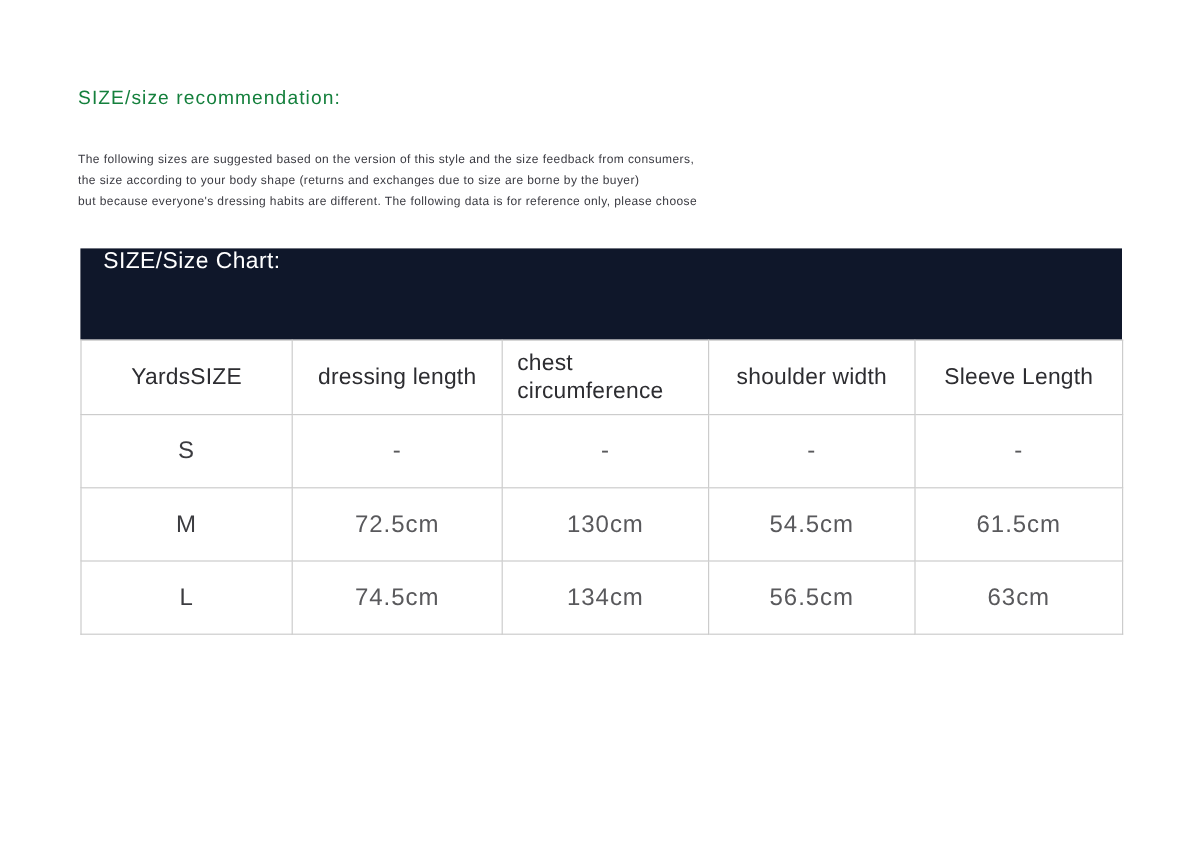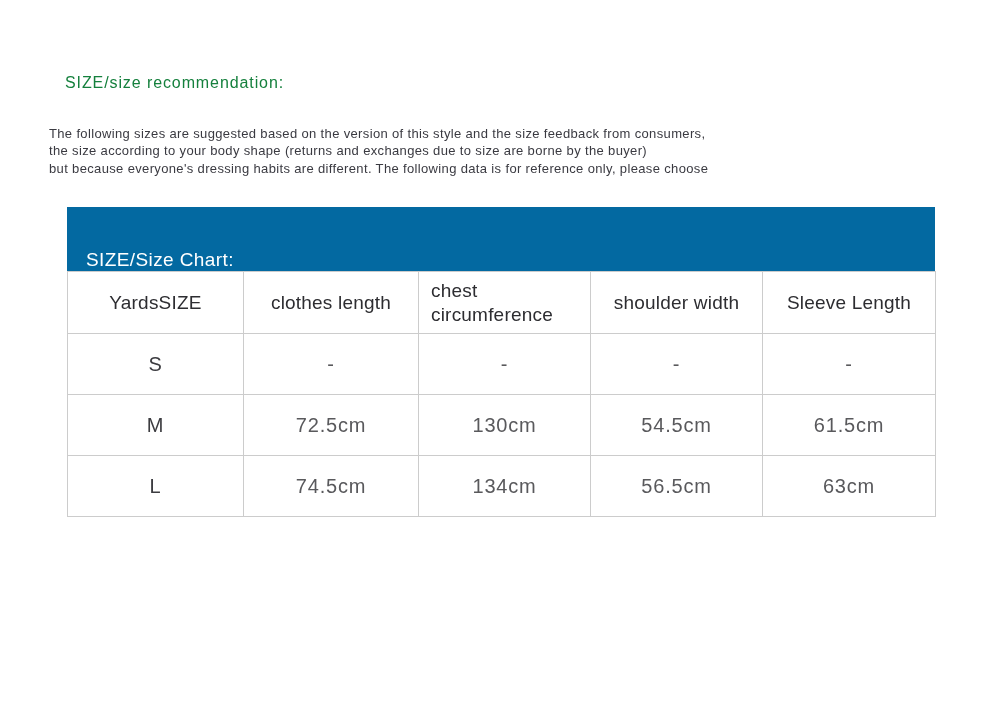--- a/index.html
+++ b/index.html
@@ -15,39 +15,39 @@
   .heading {
     position: absolute;
     left: 65px;
     top: 74px;
     font-size: 16px;
     letter-spacing: 0.9px;
     color: #15803d;
   }
   .intro {
     position: absolute;
-    left: 49px;
+    left: 65px;
     top: 125px;
-    font-size: 13px;
+    font-size: 10px;
     line-height: 17.4px;
     letter-spacing: 0.35px;
     color: #3a3a41;
   }
   .intro .line { white-space: nowrap; }
   .chart-wrap {
     position: absolute;
     left: 67px;
     top: 207px;
     width: 868px;
   }
   .chart-title-bar {
-    height: 64px;
-    background: #0369a1;
+    height: 76px;
+    background: #0f172a;
     display: flex;
-    align-items: flex-end;
+    align-items: flex-start;
     padding-left: 19px;
   }
   .chart-title-bar .title-text {
     color: #ffffff;
     font-size: 19px;
     letter-spacing: 0.4px;
   }
   table.size-table {
     width: 868px;
     border-collapse: collapse;
@@ -101,21 +101,21 @@
     <colgroup>
       <col style="width:176px">
       <col style="width:175px">
       <col style="width:172px">
       <col style="width:172px">
       <col style="width:173px">
     </colgroup>
     <thead>
       <tr>
         <th>YardsSIZE</th>
-        <th>clothes length</th>
+        <th>dressing length</th>
         <th class="align-left">chest circumference</th>
         <th>shoulder width</th>
         <th>Sleeve Length</th>
       </tr>
     </thead>
     <tbody>
       <tr>
         <td class="size-cell">S</td>
         <td>-</td>
         <td>-</td>

